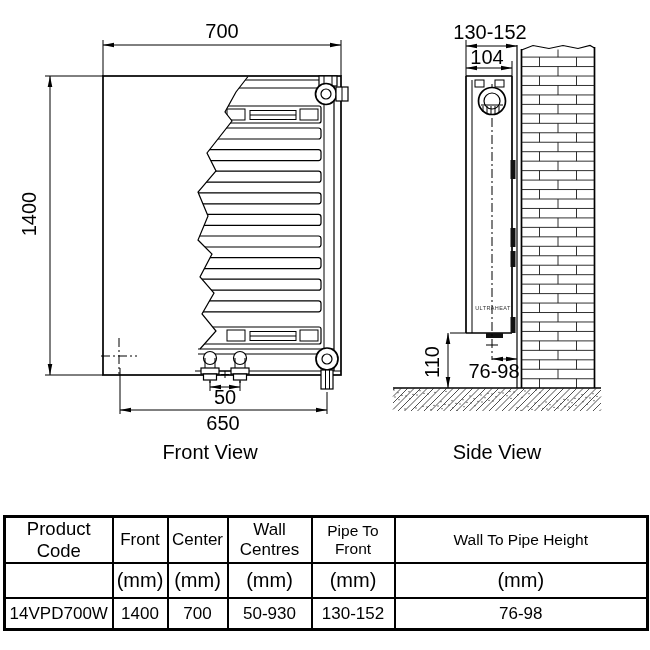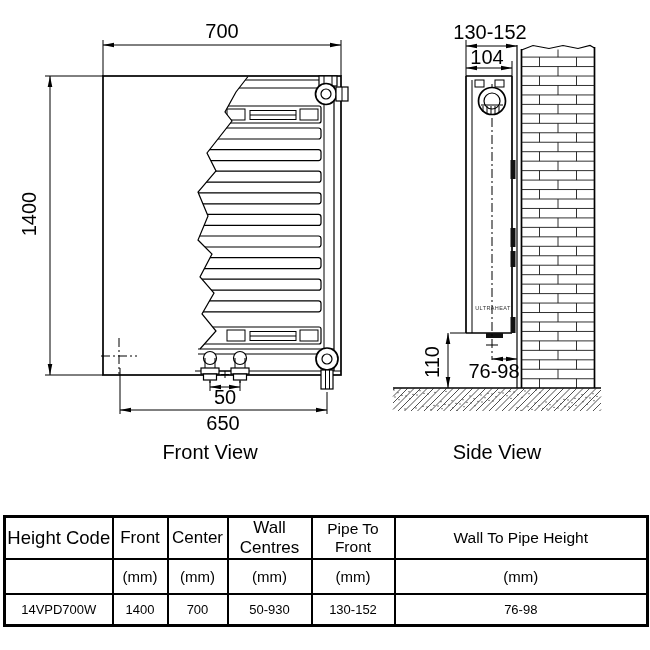--- a/index.html
+++ b/index.html
@@ -15,22 +15,22 @@
   .dim{font-size:20px;text-anchor:middle;}
   .cap{font-size:20px;text-anchor:middle;}
   .brand{font-size:5.5px;letter-spacing:.4px;text-anchor:middle;fill:#333;}
   .cl {stroke:#000;stroke-width:1;fill:none;stroke-dasharray:9 3 2 3;}
   .spec{position:absolute;left:3px;top:515px;width:643px;border-collapse:collapse;
         table-layout:fixed;border:3px solid #000;background:#fff;}
   .spec td{border:2px solid #000;text-align:center;padding:0;color:#000;overflow:hidden;}
   .hdr td{height:35px;font-size:17px;}
   .hdr td:first-child{font-size:18.5px;}
   .hdr td:nth-child(5),.hdr td:nth-child(6){font-size:15.5px;}
-  .unitr td{height:33px;font-size:15px;}
-  .valr td{height:29px;font-size:13px;border-radius:6px;}
+  .unitr td{height:33px;font-size:20px;}
+  .valr td{height:29px;font-size:17px;border-radius:6px;}
 </style>
 </head>
 <body>
 
 <svg width="650" height="512" viewBox="0 0 650 512">
 
   <g>
 
     <g id="fins">
         <rect x="190" y="128" width="131" height="11" rx="2.5" fill="#fff" stroke="#000" stroke-width="1.2"></rect>
@@ -455,21 +455,21 @@
   <colgroup>
     <col style="width:108px">
       <col style="width:55px">
       <col style="width:60px">
     <col style="width:84px">
       <col style="width:83px">
       <col style="width:253px">
   </colgroup>
   <tbody>
       <tr class="hdr">
-    <td>Height Code</td>
+    <td>Product Code</td>
     <td>Front</td>
     <td>Center</td>
     <td>Wall Centres</td>
     <td>Pipe To Front</td>
     <td>Wall To Pipe Height</td>
   </tr>
   <tr class="unitr">
     <td></td>
     <td>(mm)</td>
     <td>(mm)</td>

